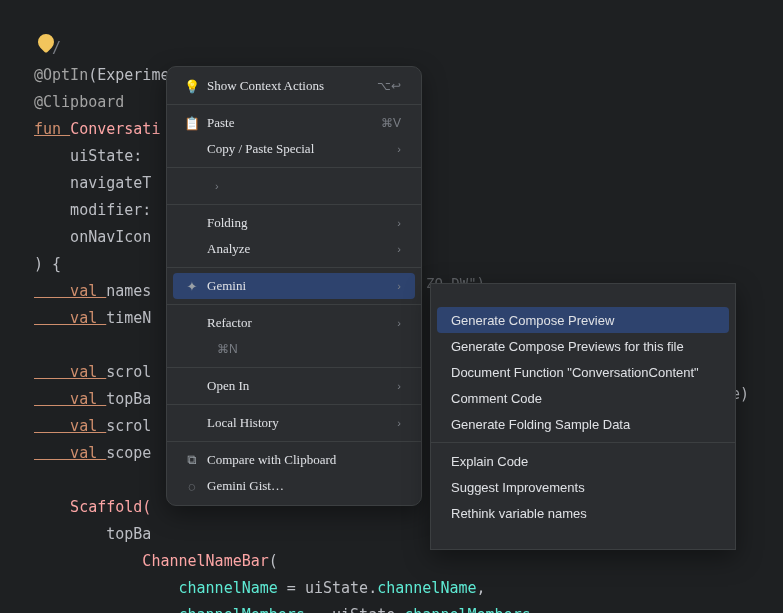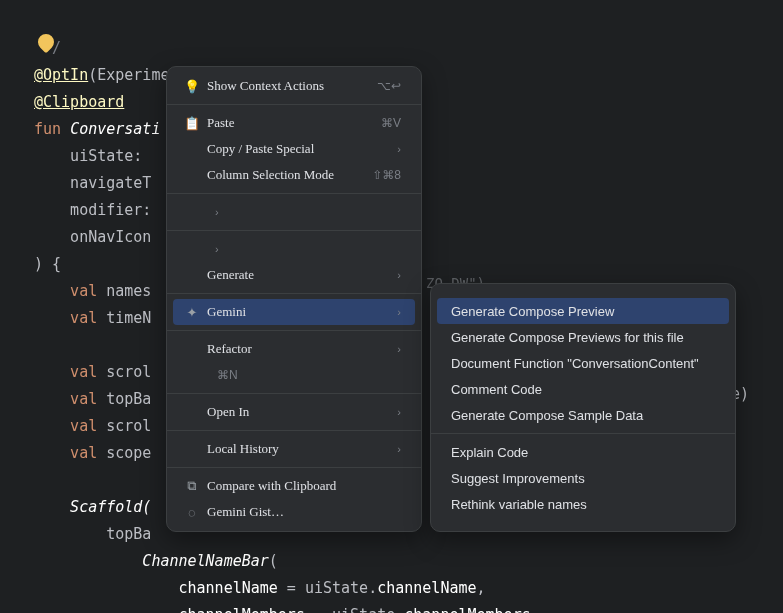--- a/index.html
+++ b/index.html
@@ -13,25 +13,25 @@
     overflow: hidden;
     position: relative;
   }
   .code-area {
     padding: 8px 0 0 34px;
     line-height: 27px;
     white-space: pre;
     font-size: 15px;
   }
   .c-comment { color: #7a7e85; }
-  .c-annotation { color: #fef9c3; text-decoration: underline; }
-  .c-keyword { color: #cf8e6d; }
+  .c-annotation { color: #a3a3a3; }
+  .c-keyword { color: #cf8e6d; text-decoration: underline; }
   .c-classref { color: #cf8e6d; }
-  .c-func { color: #ffffff; font-style: italic; }
-  .c-member { color: #ffffff; }
+  .c-func { color: #fca5a5; }
+  .c-member { color: #5eead4; }
 
   .gutter-bulb {
     position: absolute;
     left: 38px;
     top: 34px;
     width: 16px;
     height: 16px;
     background: #f2c55c;
     border-radius: 50% 50% 50% 2px;
     transform: rotate(-45deg);
@@ -91,23 +91,23 @@
     color: #7aa2f7;
   }
 
   .submenu {
     position: absolute;
     left: 430px;
     top: 283px;
     width: 306px;
     background: #2b2d30;
     border: 1px solid #3c3f41;
-    border-radius: 10px;
+    border-radius: 0;
     box-shadow: 0 8px 24px rgba(0,0,0,0.4);
-    padding: 14px 0;
+    padding: 23px 0;
     font-family: -apple-system, 'Segoe UI', sans-serif;
     font-size: 13px;
     color: #dfe1e5;
   }
   .sub-item {
     display: flex;
     align-items: center;
     padding: 4px 14px;
     height: 26px;
     margin: 0 6px;
@@ -179,38 +179,34 @@
     <div class="menu-item">
       <span class="mi-icon">📋</span>
       <span class="mi-label">Paste</span>
       <span class="mi-shortcut">⌘V</span>
     </div>
     <div class="menu-item">
       <span class="mi-icon"></span>
       <span class="mi-label">Copy / Paste Special</span>
       <span class="mi-chevron">›</span>
     </div>
-    <div class="menu-item">
-      <span class="mi-icon"></span>
-      <span class="mi-label">Column Selection Mode</span>
-      <span class="mi-shortcut">⇧⌘8</span>
-    </div>
-    <div class="menu-sep"></div>
-    <div class="menu-item">
-      <span class="mi-icon"></span>
-      <span class="mi-chevron">›</span>
-    </div>
-    <div class="menu-sep"></div>
-    <div class="menu-item">
-      <span class="mi-icon"></span>
-      <span class="mi-chevron">›</span>
-    </div>
-    <div class="menu-item">
-      <span class="mi-icon"></span>
-      <span class="mi-label">Generate</span>
+    <div class="menu-sep"></div>
+    <div class="menu-item">
+      <span class="mi-icon"></span>
+      <span class="mi-chevron">›</span>
+    </div>
+    <div class="menu-sep"></div>
+    <div class="menu-item">
+      <span class="mi-icon"></span>
+      <span class="mi-label">Folding</span>
+      <span class="mi-chevron">›</span>
+    </div>
+    <div class="menu-item">
+      <span class="mi-icon"></span>
+      <span class="mi-label">Analyze</span>
       <span class="mi-chevron">›</span>
     </div>
     <div class="menu-sep"></div>
     <div class="menu-item highlighted">
       <span class="mi-icon gemini-icon">✦</span>
       <span class="mi-label">Gemini</span>
       <span class="mi-chevron">›</span>
     </div>
     <div class="menu-sep"></div>
     <div class="menu-item">
@@ -251,21 +247,21 @@
     <div class="sub-item">
       <span>Generate Compose Previews for this file</span>
     </div>
     <div class="sub-item">
       <span>Document Function "ConversationContent"</span>
     </div>
     <div class="sub-item">
       <span>Comment Code</span>
     </div>
     <div class="sub-item">
-      <span>Generate Compose Sample Data</span>
+      <span>Generate Folding Sample Data</span>
     </div>
     <div class="menu-sep"></div>
     <div class="sub-item">
       <span>Explain Code</span>
     </div>
     <div class="sub-item">
       <span>Suggest Improvements</span>
     </div>
     <div class="sub-item">
       <span>Rethink variable names</span>

